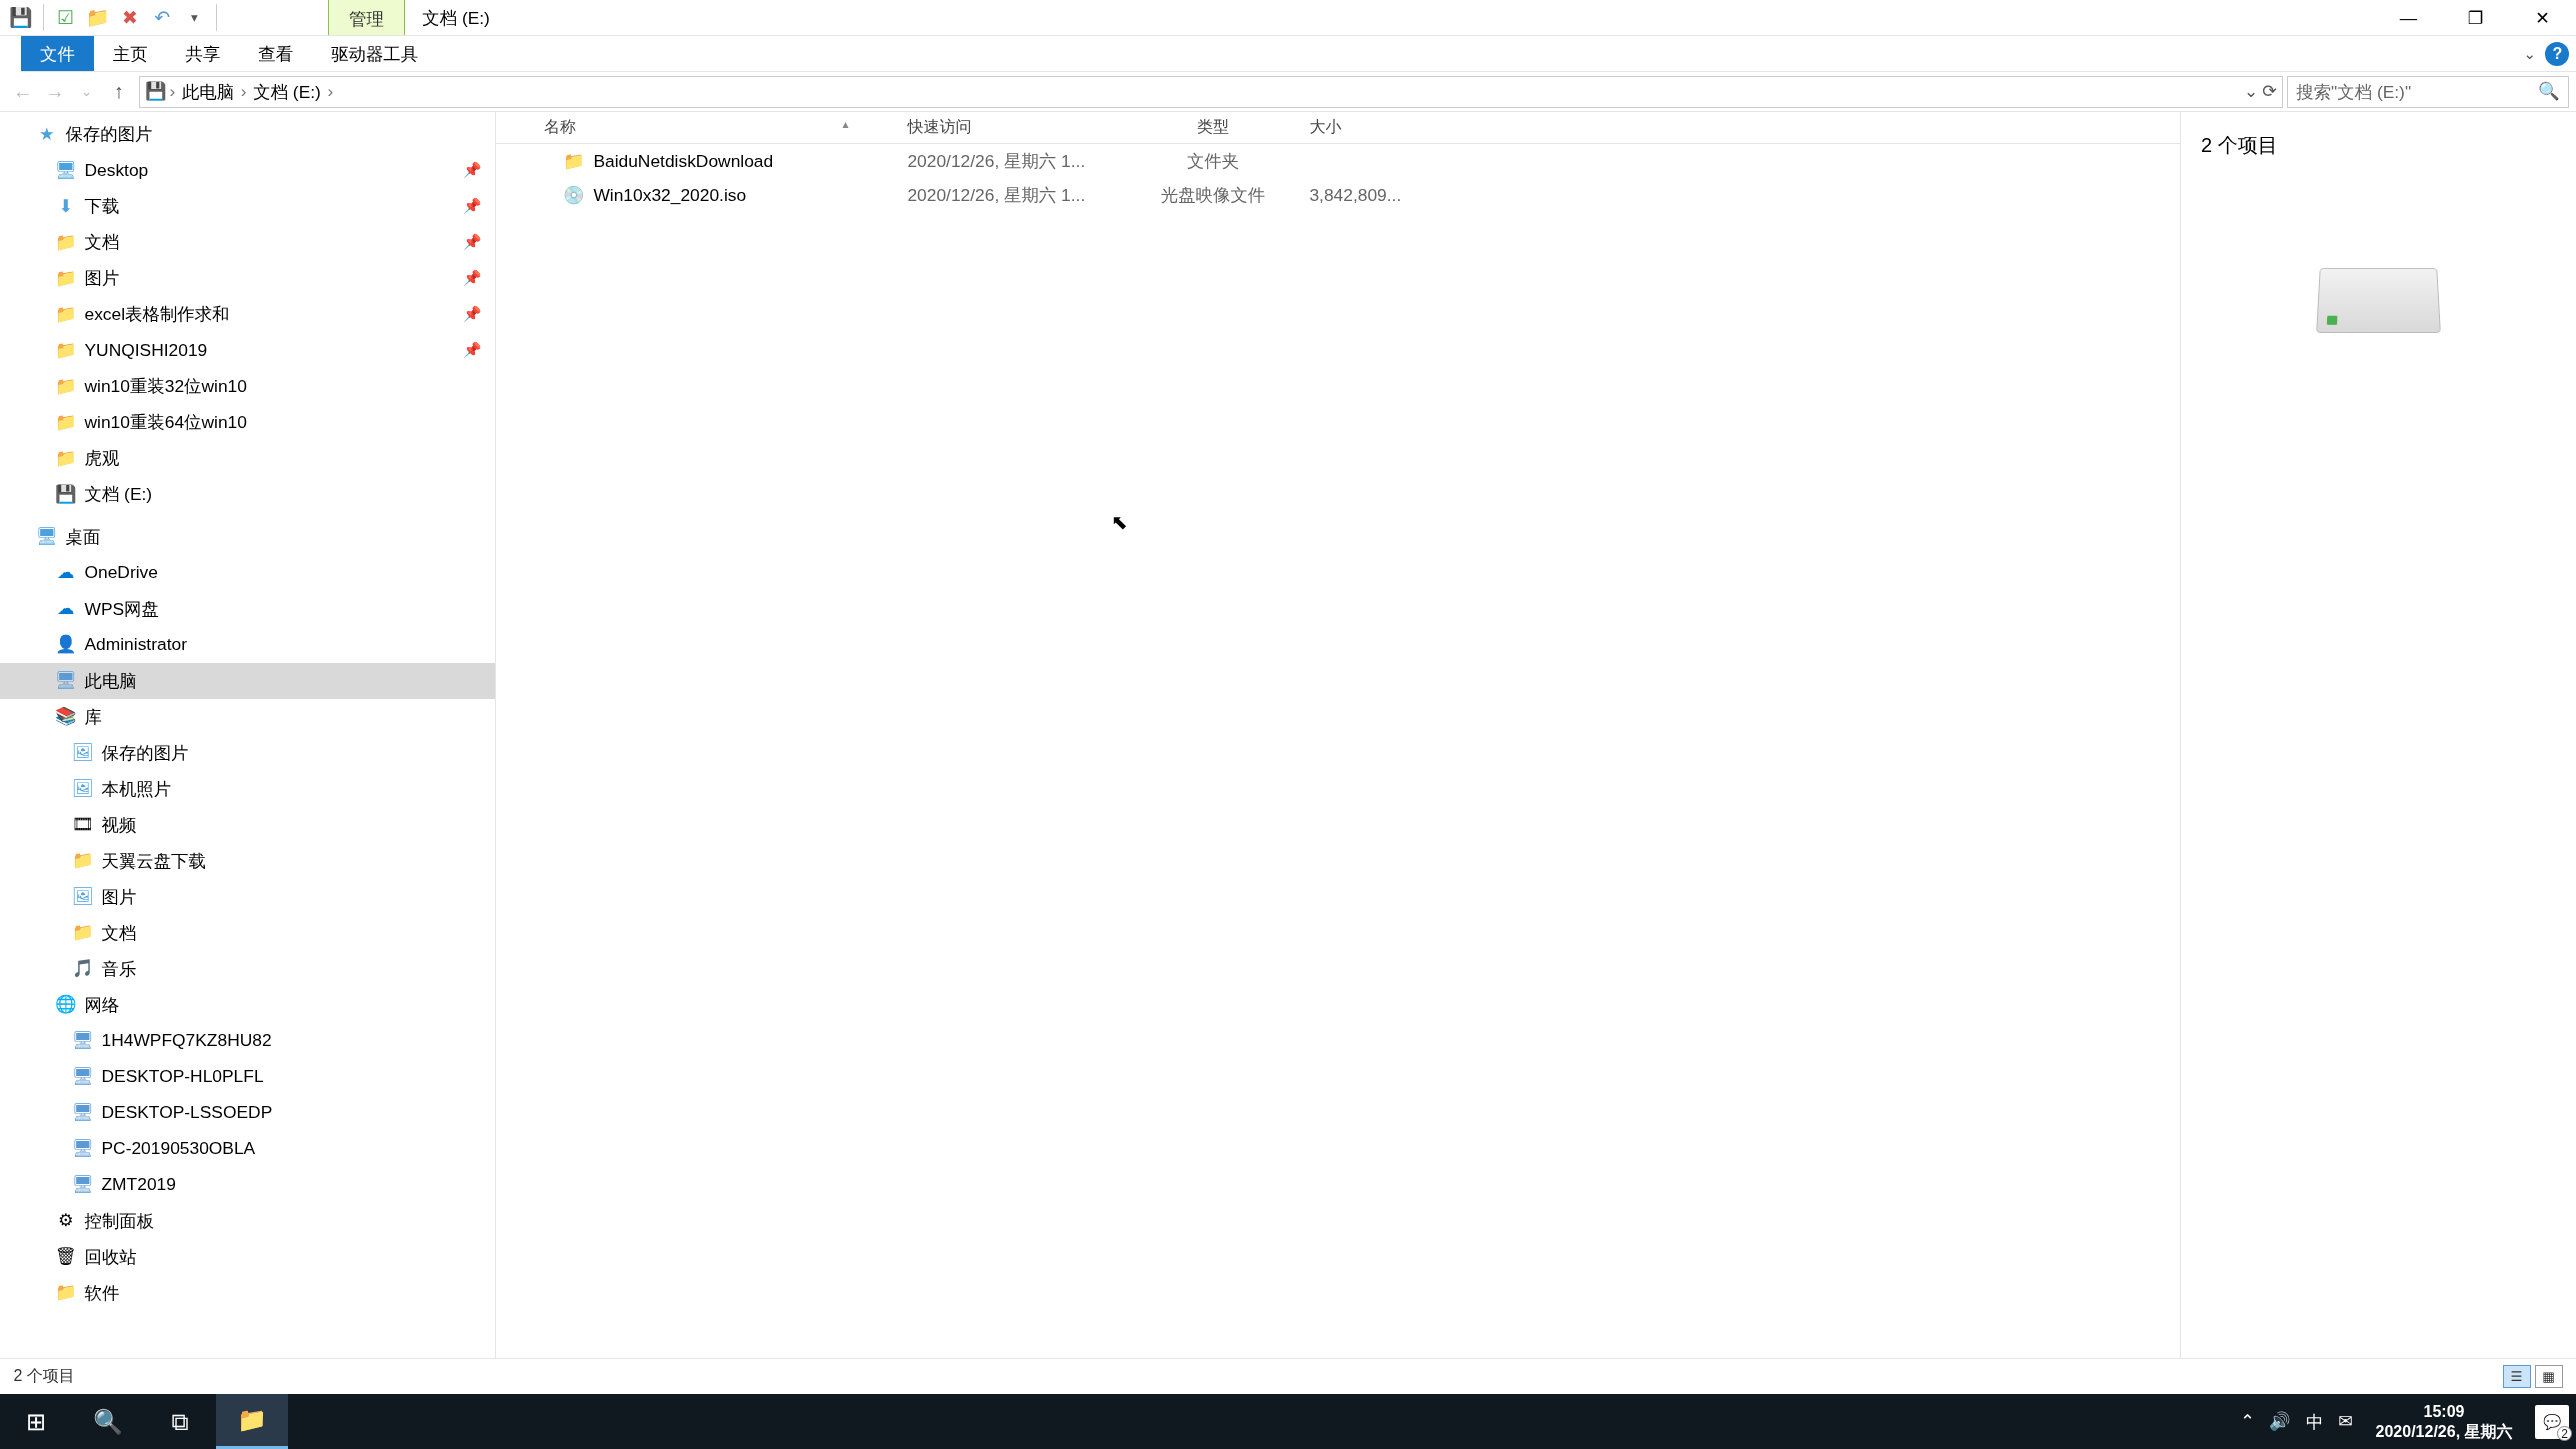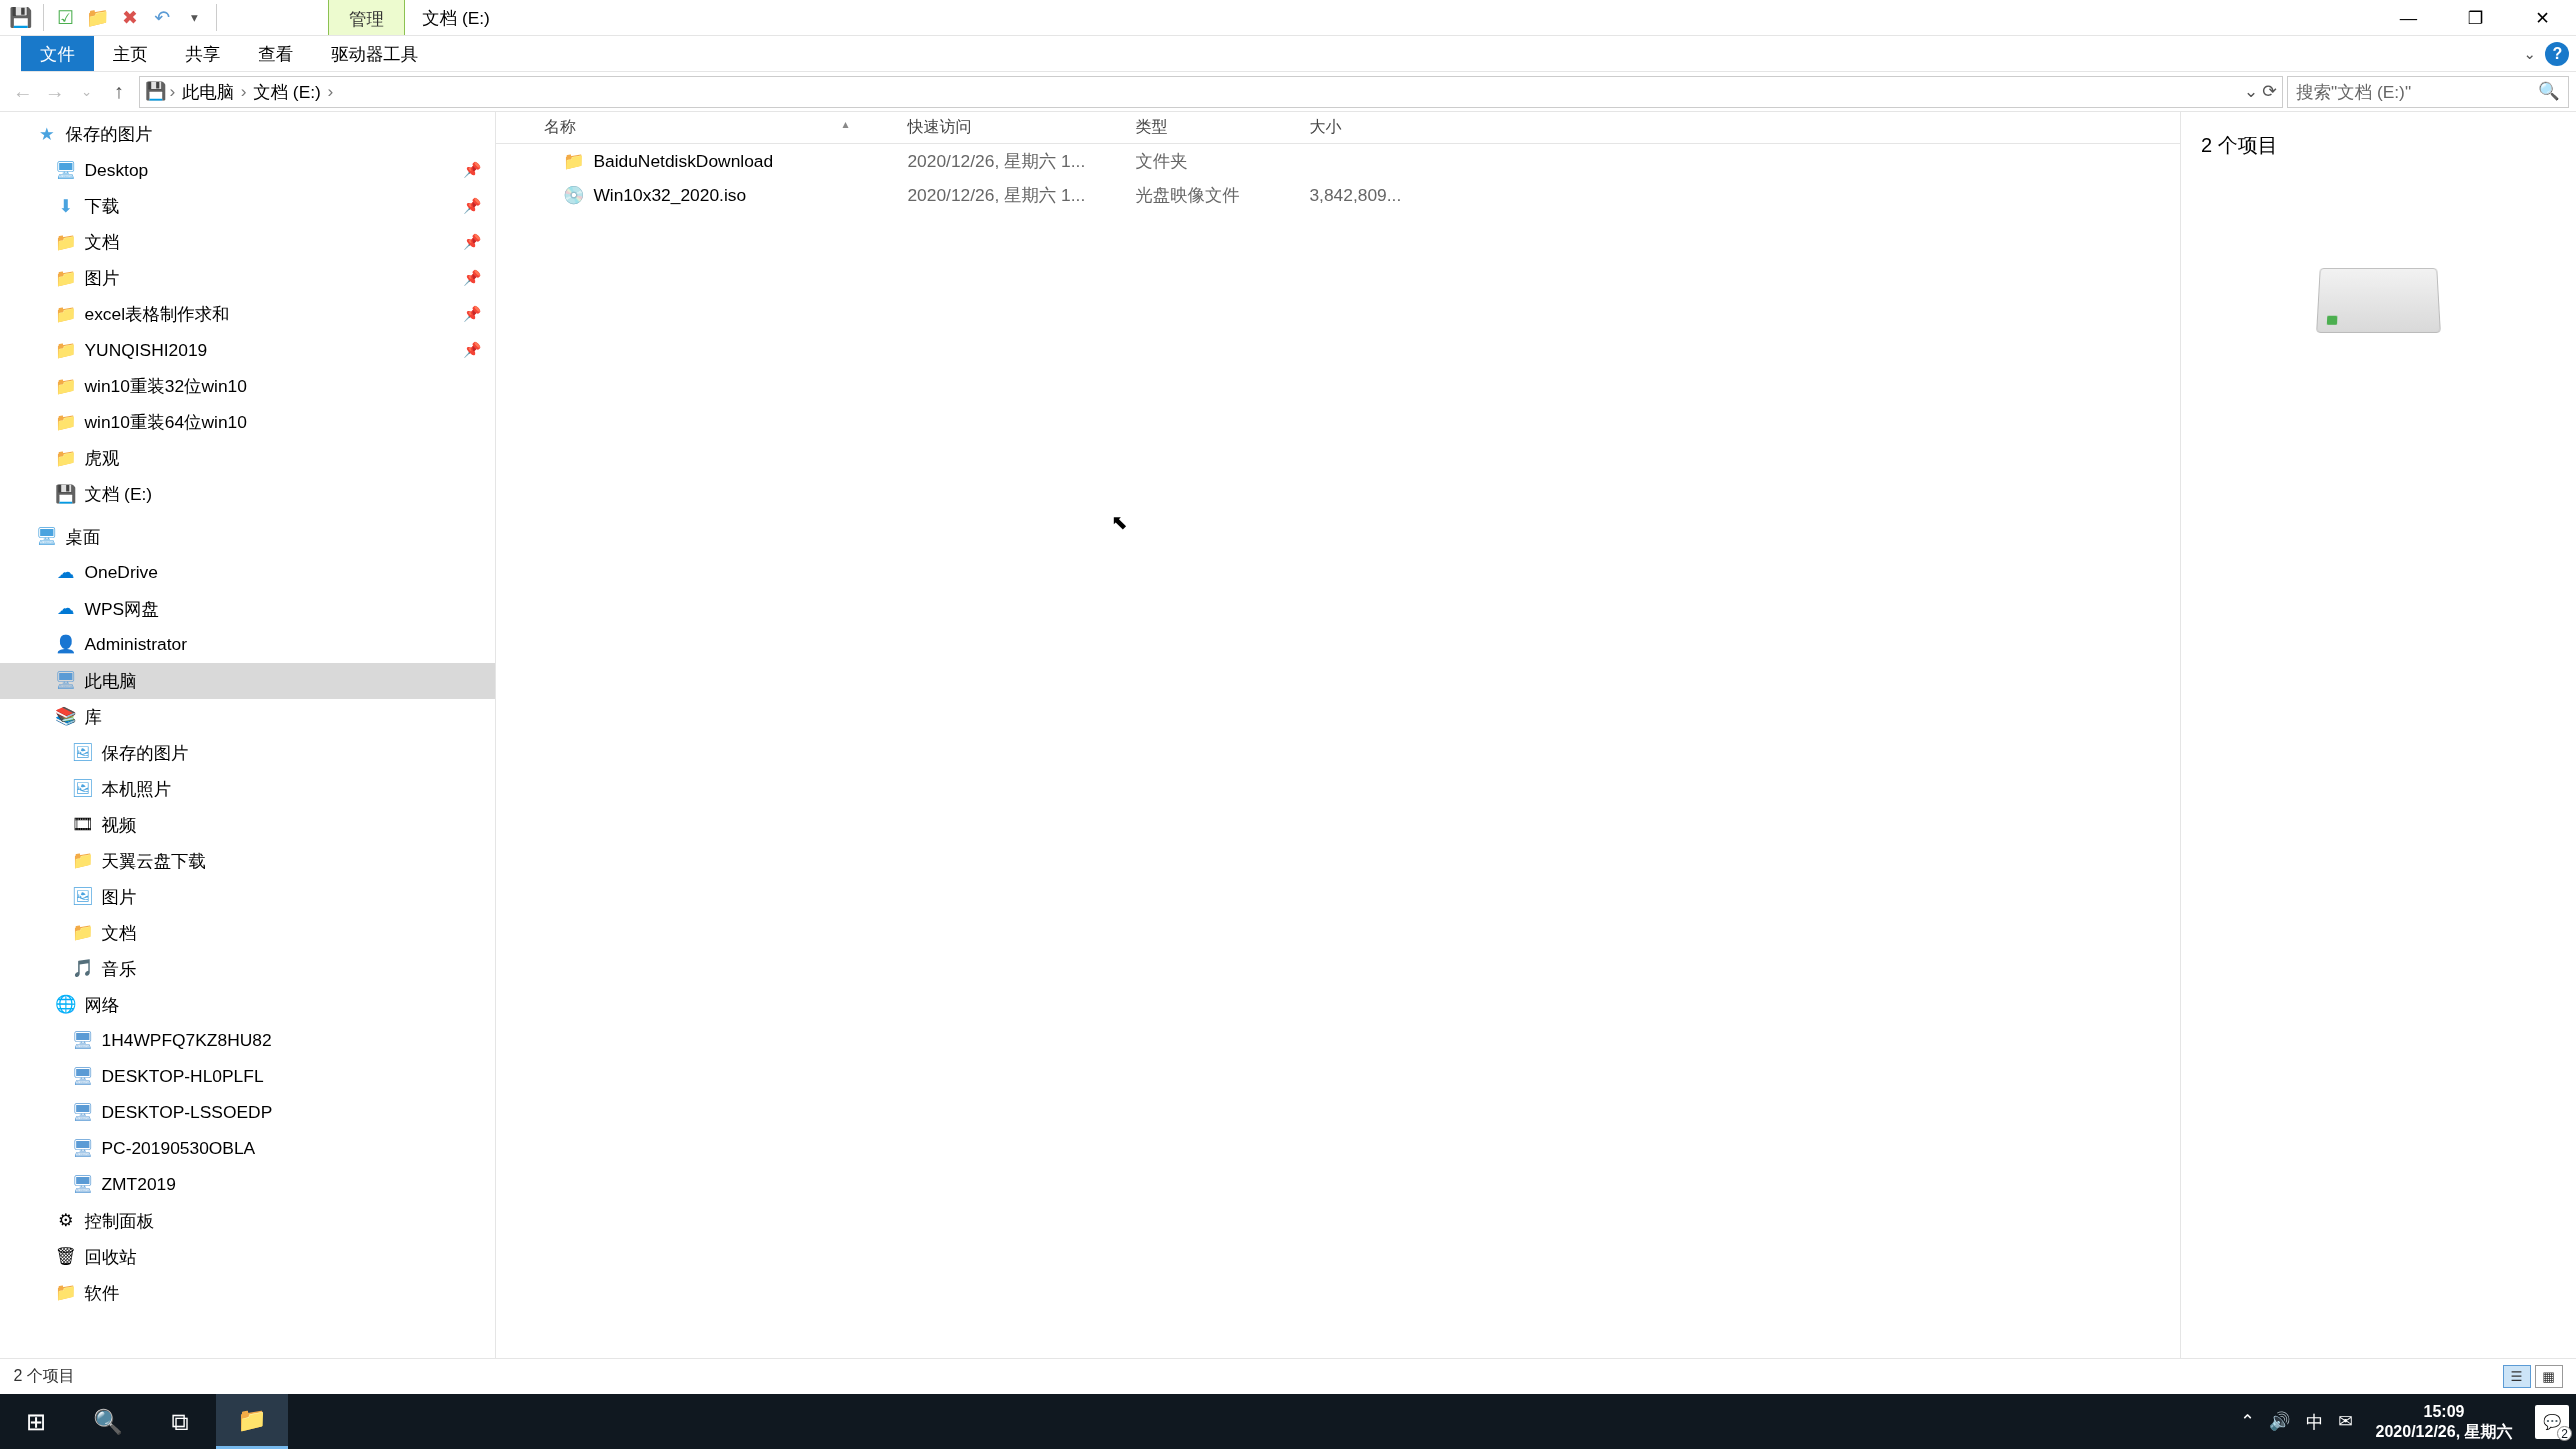--- a/index.html
+++ b/index.html
@@ -51,21 +51,21 @@
 .pc-ico { color: #5b9bd5; }
 .cloud-ico { color: #0078d4; }
 .net-ico { color: #4aa3df; }
 
 
 .file-pane { flex: 1; display: flex; flex-direction: column; }
 .col-headers { height: 32px; display: flex; align-items: center; border-bottom: 0.7px solid #e5e5e5; font-size: 16px; color: #444; }
 .col { padding: 0 9.4px; }
 .col-name { width: 402px; padding-left: 48px; display: flex; align-items: flex-start; }
 .col-date { width: 228px; }
-.col-type { width: 174px; }
+.col-type { width: 174px; text-align: center; }
 .col-size { width: 148px; }
 .sort-ind { margin-left: auto; color: #888; font-size: 12px; padding-right: 40px; }
 .file-rows { flex: 1; }
 .file-row { height: 34px; display: flex; align-items: center; font-size: 17.4px; color: #000; }
 .file-row .col-name { display: flex; align-items: center; }
 .file-ico { width: 20px; height: 20px; margin-right: 9.4px; margin-left: 20px; display: inline-flex; align-items: center; justify-content: center; }
 .file-row .col-date, .file-row .col-type, .file-row .col-size { color: #666; }
 
 
 .preview-pane { width: 396px; border-left: 0.7px solid #e5e5e5; padding: 20px; display: flex; flex-direction: column; align-items: center; }

